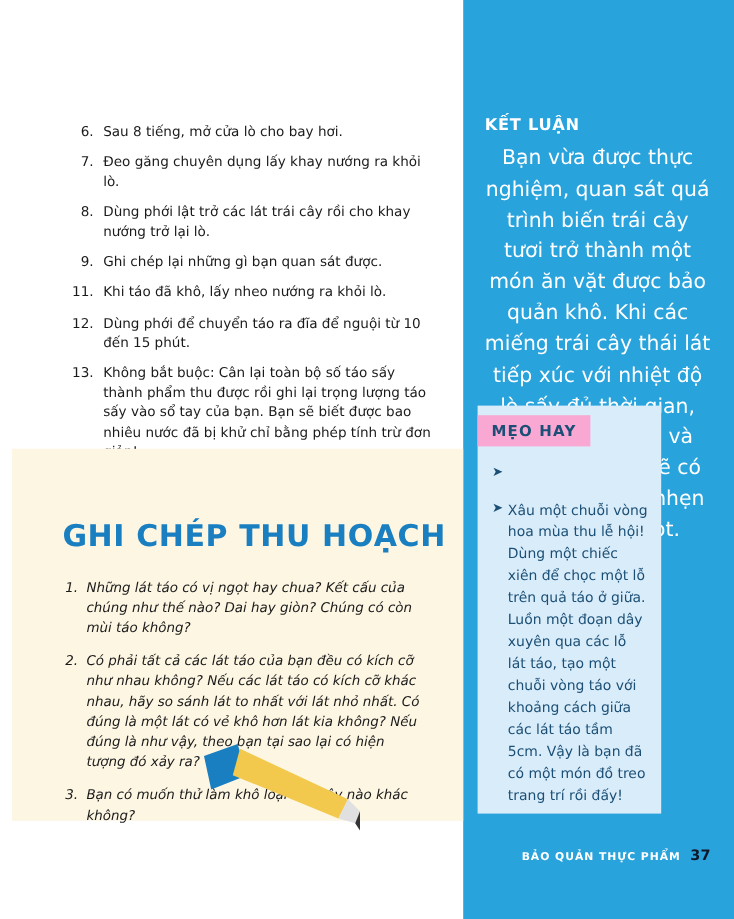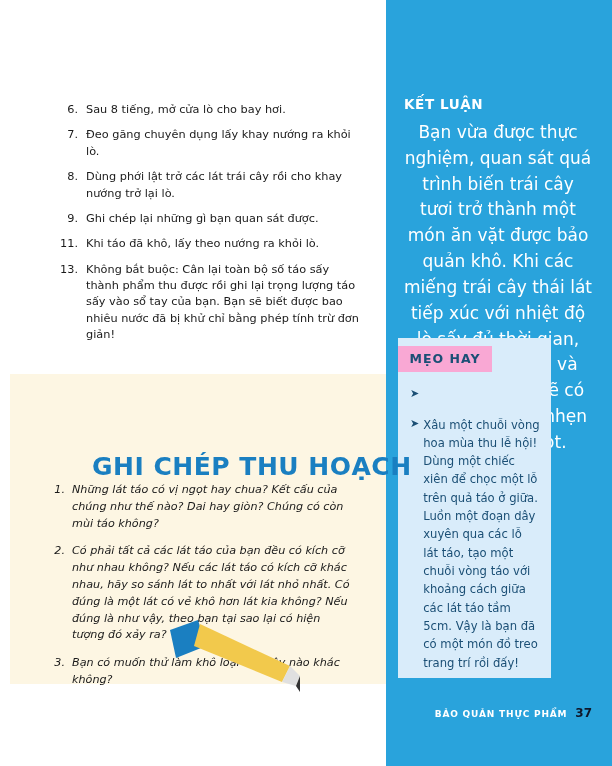--- a/index.html
+++ b/index.html
@@ -128,27 +128,26 @@
     position: absolute;
     left: 10px;
     top: 374px;
     width: 376px;
     height: 310px;
     background: #fdf6e3;
   }
   #notes-title {
     position: absolute;
     left: 52px;
-    top: 452px;
+    top: 432px;
     font-family: "DejaVu Sans", sans-serif;
     font-weight: bold;
     font-size: 25px;
     letter-spacing: 0.5px;
     color: #1a7fc1;
-    margin-left: 40px;
   }
   #questions {
     position: absolute;
     left: 52px;
     top: 482px;
     width: 300px;
   }
   .question {
     display: flex;
     align-items: flex-start;
@@ -233,21 +232,25 @@
   <div class="step">
     <span class="step-num">8.</span>
     <span class="step-text">Dùng phới lật trở các lát trái cây rồi cho khay nướng trở lại lò.</span>
   </div>
   <div class="step">
     <span class="step-num">9.</span>
     <span class="step-text">Ghi chép lại những gì bạn quan sát được.</span>
   </div>
   <div class="step">
     <span class="step-num">11.</span>
-    <span class="step-text">Khi táo đã khô, lấy theo nướng ra khỏi lò.</span>
+    <span class="step-text">Khi táo đã khô, lấy nheo nướng ra khỏi lò.</span>
+  </div>
+  <div class="step">
+    <span class="step-num">12.</span>
+    <span class="step-text">Dùng phới để chuyển táo ra đĩa để nguội từ 10 đến 15 phút.</span>
   </div>
   <div class="step">
     <span class="step-num">13.</span>
     <span class="step-text">Không bắt buộc: Cân lại toàn bộ số táo sấy thành phẩm thu được rồi ghi lại trọng lượng táo sấy vào sổ tay của bạn. Bạn sẽ biết được bao nhiêu nước đã bị khử chỉ bằng phép tính trừ đơn giản!</span>
   </div>
 </div>
 
 <div id="notes-panel"></div>
 <div id="notes-title">GHI CHÉP THU HOẠCH</div>
 <div id="questions">

